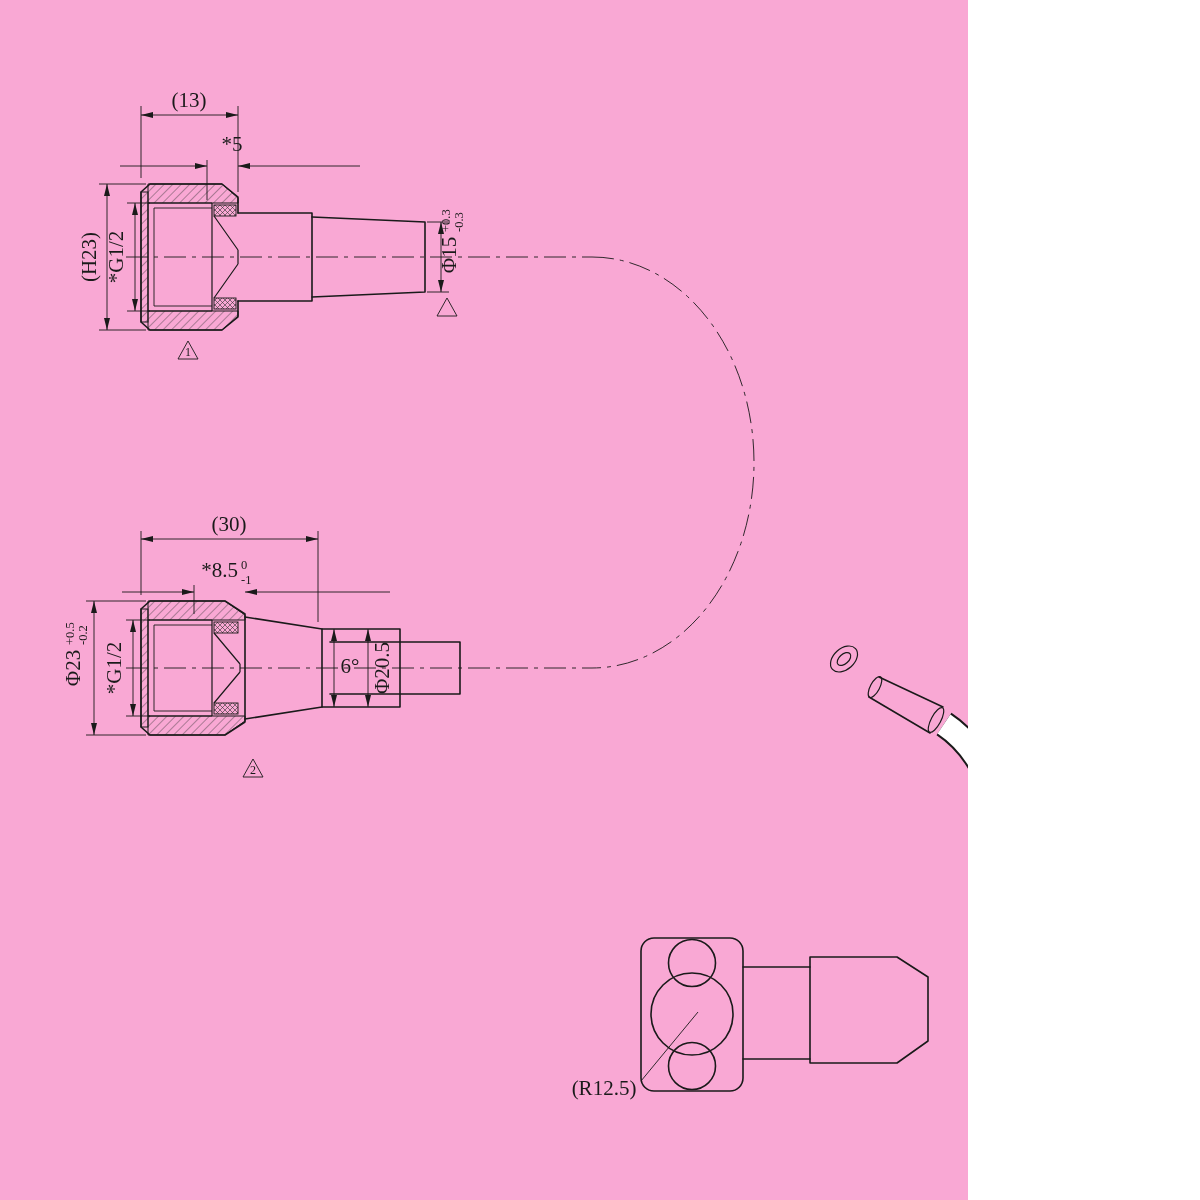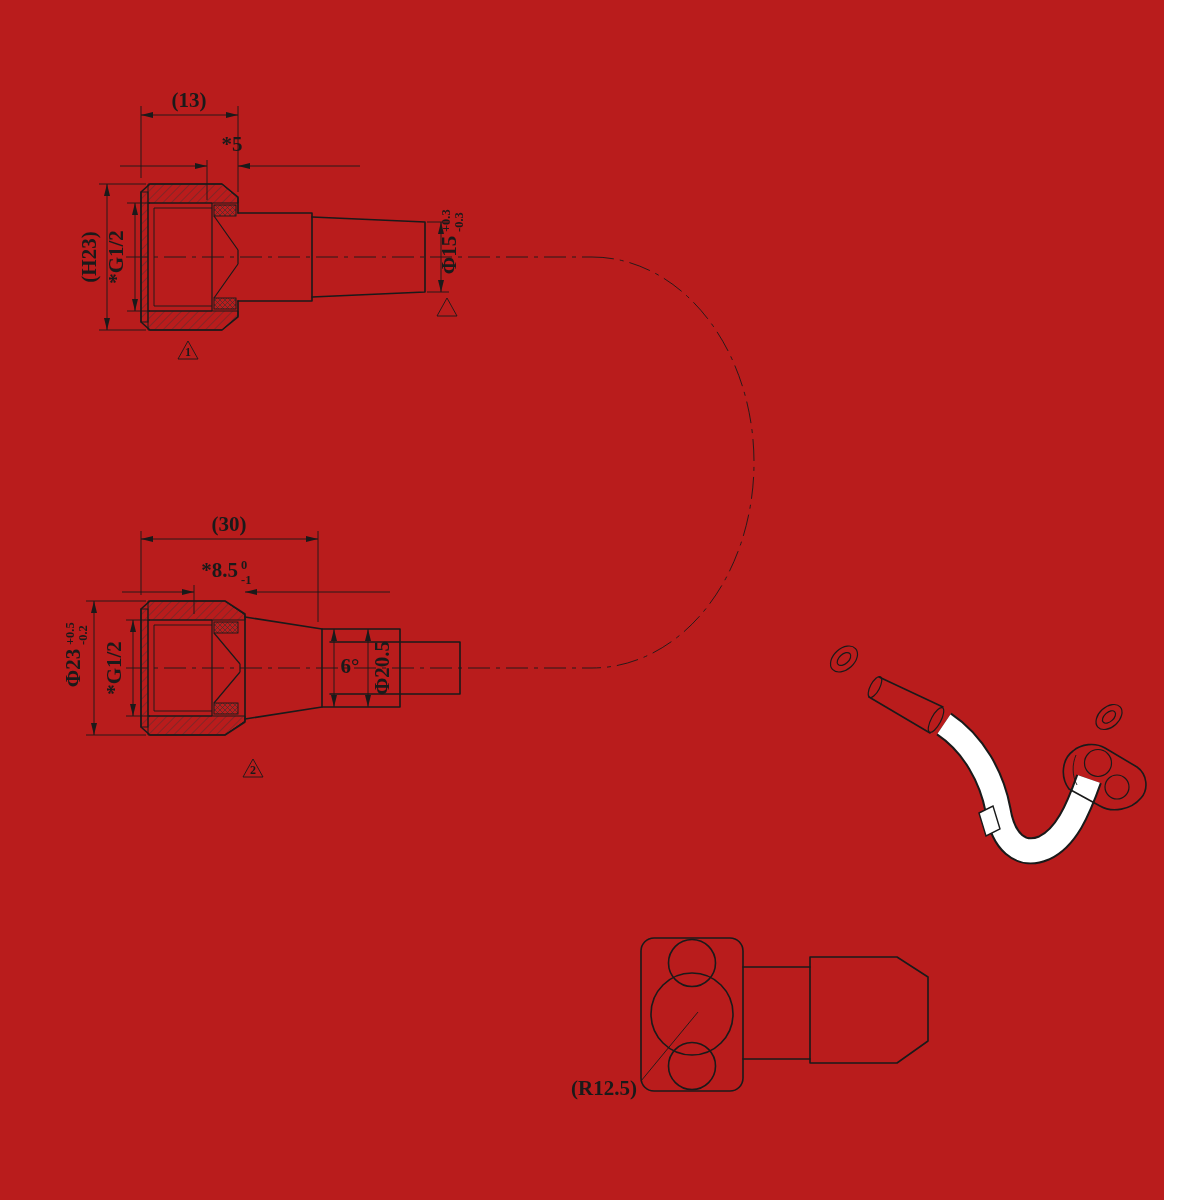--- a/index.html
+++ b/index.html
@@ -1,16 +1,16 @@
 <!DOCTYPE html>
 <html><head>
 <meta charset="utf-8">
 <style>
   html,body { margin:0; padding:0; background:#ffffff; }
-  .stage { width:1164px; height:1200px; position:relative; background:#b91c1c; overflow:hidden;font-weight:bold; }
+  .stage { width:968px; height:1200px; position:relative; background:#f9a8d4; overflow:hidden; }
   svg { display:block; }
   .out   { fill:none; stroke:#1a1a1a; stroke-width:1.6; stroke-linejoin:round; stroke-linecap:round; }
   .med   { fill:none; stroke:#1a1a1a; stroke-width:1.2; stroke-linejoin:round; }
   .thin  { fill:none; stroke:#1a1a1a; stroke-width:0.9; }
   .cl    { fill:none; stroke:#1a1a1a; stroke-width:0.9; stroke-dasharray:22 6 4 6; }
   .hatchf{ fill:url(#hatch); stroke:#1a1a1a; stroke-width:1.0; }
   .crossf{ fill:url(#crosshatch); stroke:#1a1a1a; stroke-width:0.9; }
   .tube-outer { fill:none; stroke:#1a1a1a; stroke-width:27; }
   .tube-inner { fill:none; stroke:#ffffff; stroke-width:23; }
   .wht  { fill:#ffffff; stroke:#1a1a1a; stroke-width:1.4; }

